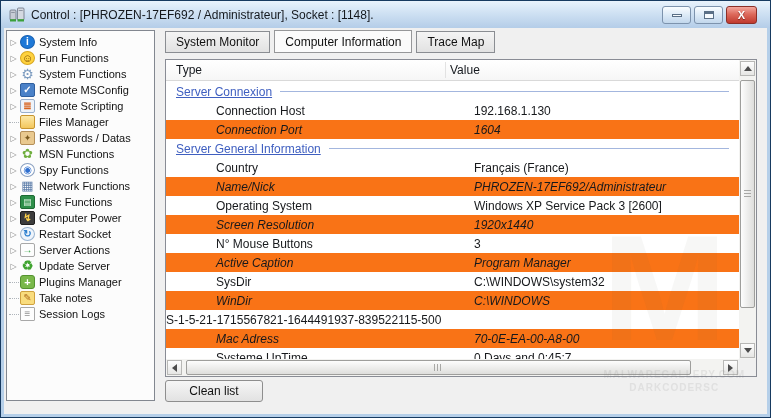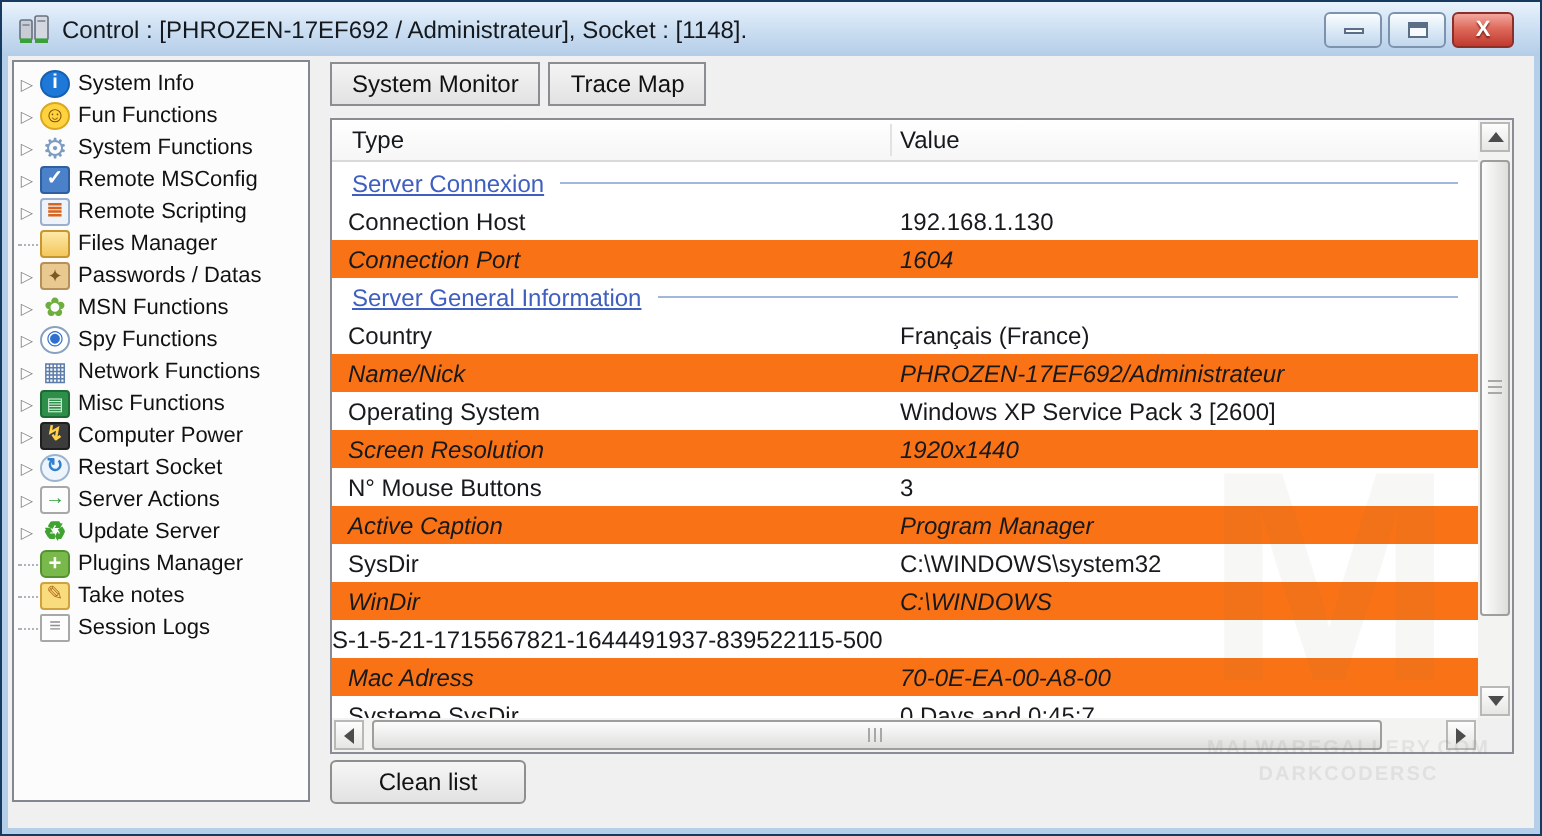--- a/index.html
+++ b/index.html
@@ -52,21 +52,21 @@
   .thead { position:absolute; top:0; left:0; right:17px; height:21px;
     background:linear-gradient(180deg,#ffffff,#f6f6f6);
     border-bottom:1px solid #d9d9d9; font-size:12px; color:#15191e; }
   .thead .col-type { position:absolute; left:10px; top:3px; }
   .thead .col-value { position:absolute; left:284px; top:3px; }
   .thead .col-sep { position:absolute; left:279px; top:2px; bottom:2px; width:1px; background:#e2e2e2; }
 
   .trows { position:absolute; top:22px; left:0; right:17px; bottom:17px; overflow:hidden; }
   .trow { height:19px; display:flex; align-items:center; font-size:12px; color:#17191c; }
   .trow.alt { background:#f97316;font-style:italic; }
-  .trow .cell-type { width:284px; padding-left:8px; flex:0 0 auto; white-space:nowrap; overflow:hidden; }
+  .trow .cell-type { width:284px; padding-left:26px; flex:0 0 auto; white-space:nowrap; overflow:hidden;margin-left:24px; }
   .trow .cell-value { flex:1; white-space:nowrap; overflow:hidden; }
   .trow.section { color:#3f5fc0; }
   .trow.section .sec-label { padding-left:10px; white-space:nowrap; flex:0 0 auto;text-decoration:underline; }
   .trow.section .sec-rule { flex:1; border-top:1px solid #a3b6de; margin:0 10px 0 8px; height:0; }
 
   
   .vscroll { position:absolute; top:0; right:0; bottom:17px; width:17px; background:#f3f3f1; }
   .hscroll { position:absolute; left:0; right:17px; bottom:0; height:17px; background:#f3f3f1; }
   .sb-btn { position:absolute; background:linear-gradient(180deg,#fdfdfd,#e6e6e4);
     border:1px solid #b8b8b6; display:flex; align-items:center; justify-content:center; }
@@ -222,20 +222,21 @@
           <div class="tree-row">
             <span class="tree-dots"></span>
             <span class="tree-icon" style="background: rgb(253, 253, 253); border: 1px solid rgb(168, 168, 168); border-radius: 1px; color: rgb(144, 144, 144); font-size: 10px; font-weight: bold;">≡</span>
             <span>Session Logs</span>
           </div>
         </div>
 
       <div class="main">
         <div class="tabs" id="tabs">
             <div class="tab">System Monitor</div>
+            <div class="tab active">Computer Information</div>
             <div class="tab">Trace Map</div>
           </div>
 
         <div class="panel">
           <div class="thead">
             <span class="col-type">Type</span>
             <span class="col-sep"></span>
             <span class="col-value">Value</span>
           </div>
           <div class="trows" id="rows">
@@ -288,21 +289,21 @@
                 <span class="cell-value">C:\WINDOWS</span>
               </div>
               <div class="trow">
                 <span class="cell-value">S-1-5-21-1715567821-1644491937-839522115-500</span>
               </div>
               <div class="trow alt">
                 <span class="cell-type">Mac Adress</span>
                 <span class="cell-value">70-0E-EA-00-A8-00</span>
               </div>
               <div class="trow">
-                <span class="cell-type">Systeme SysDir</span>
+                <span class="cell-type">Systeme UpTime</span>
                 <span class="cell-value">0 Days and 0:45:7</span>
               </div>
             </div>
 
           <div class="vscroll">
             <div class="sb-btn" style="top:1px">
                 <span class="tri up"></span>
               </div>
             <div class="vthumb">
               <span class="grip-v">

